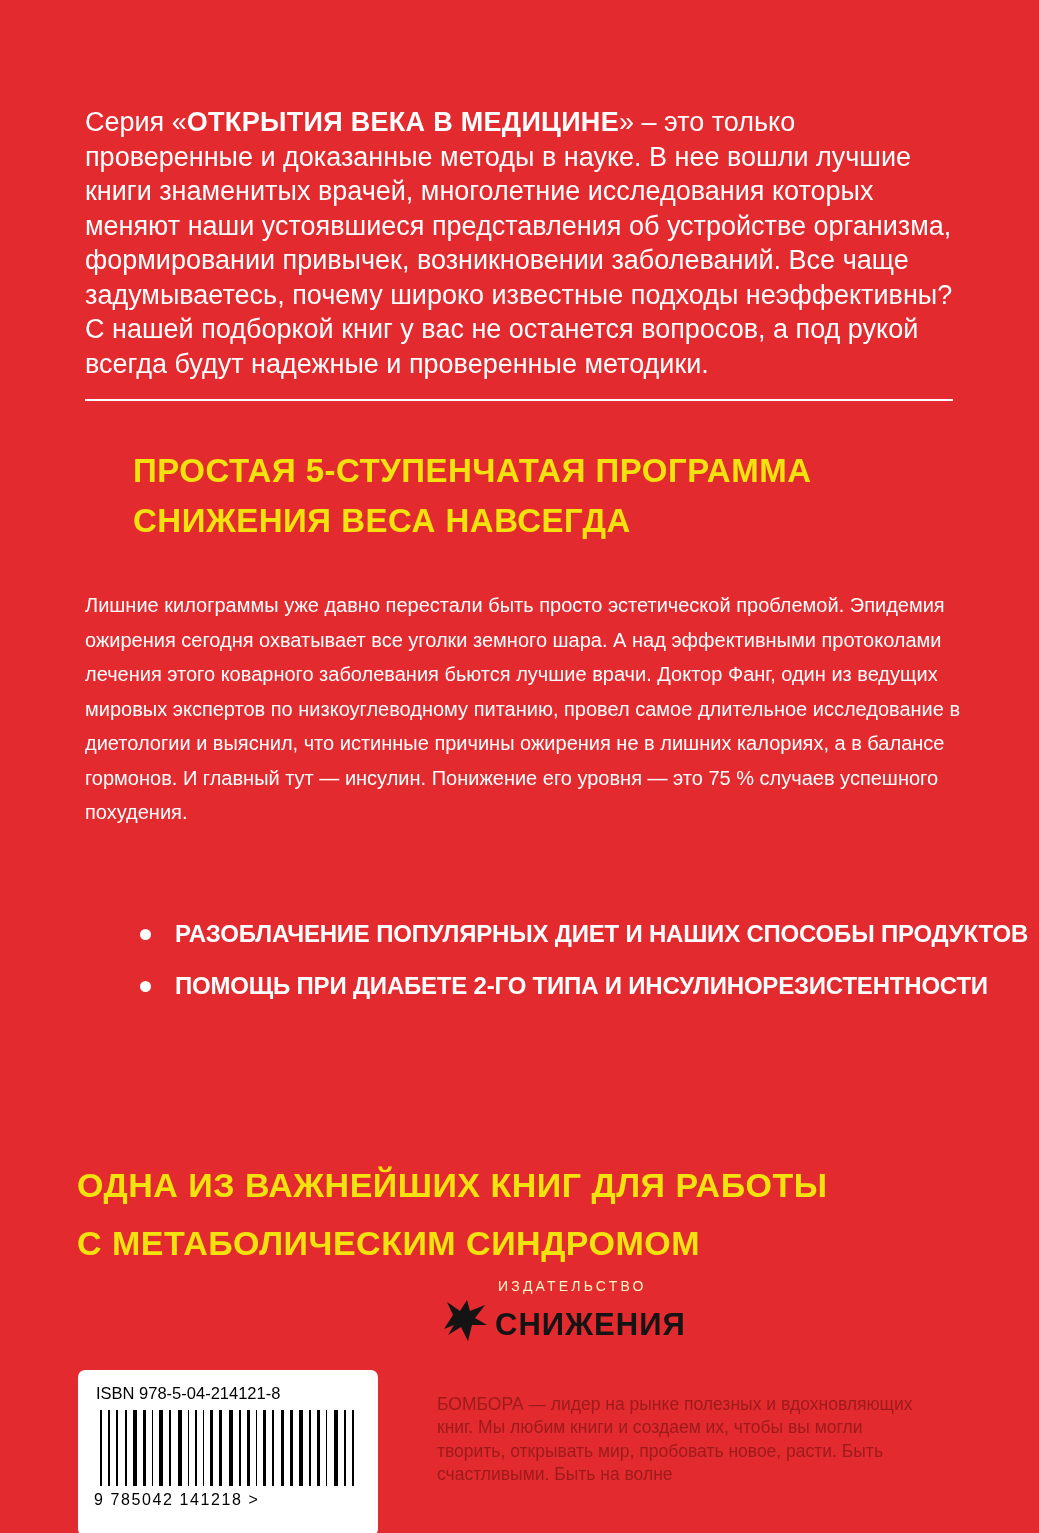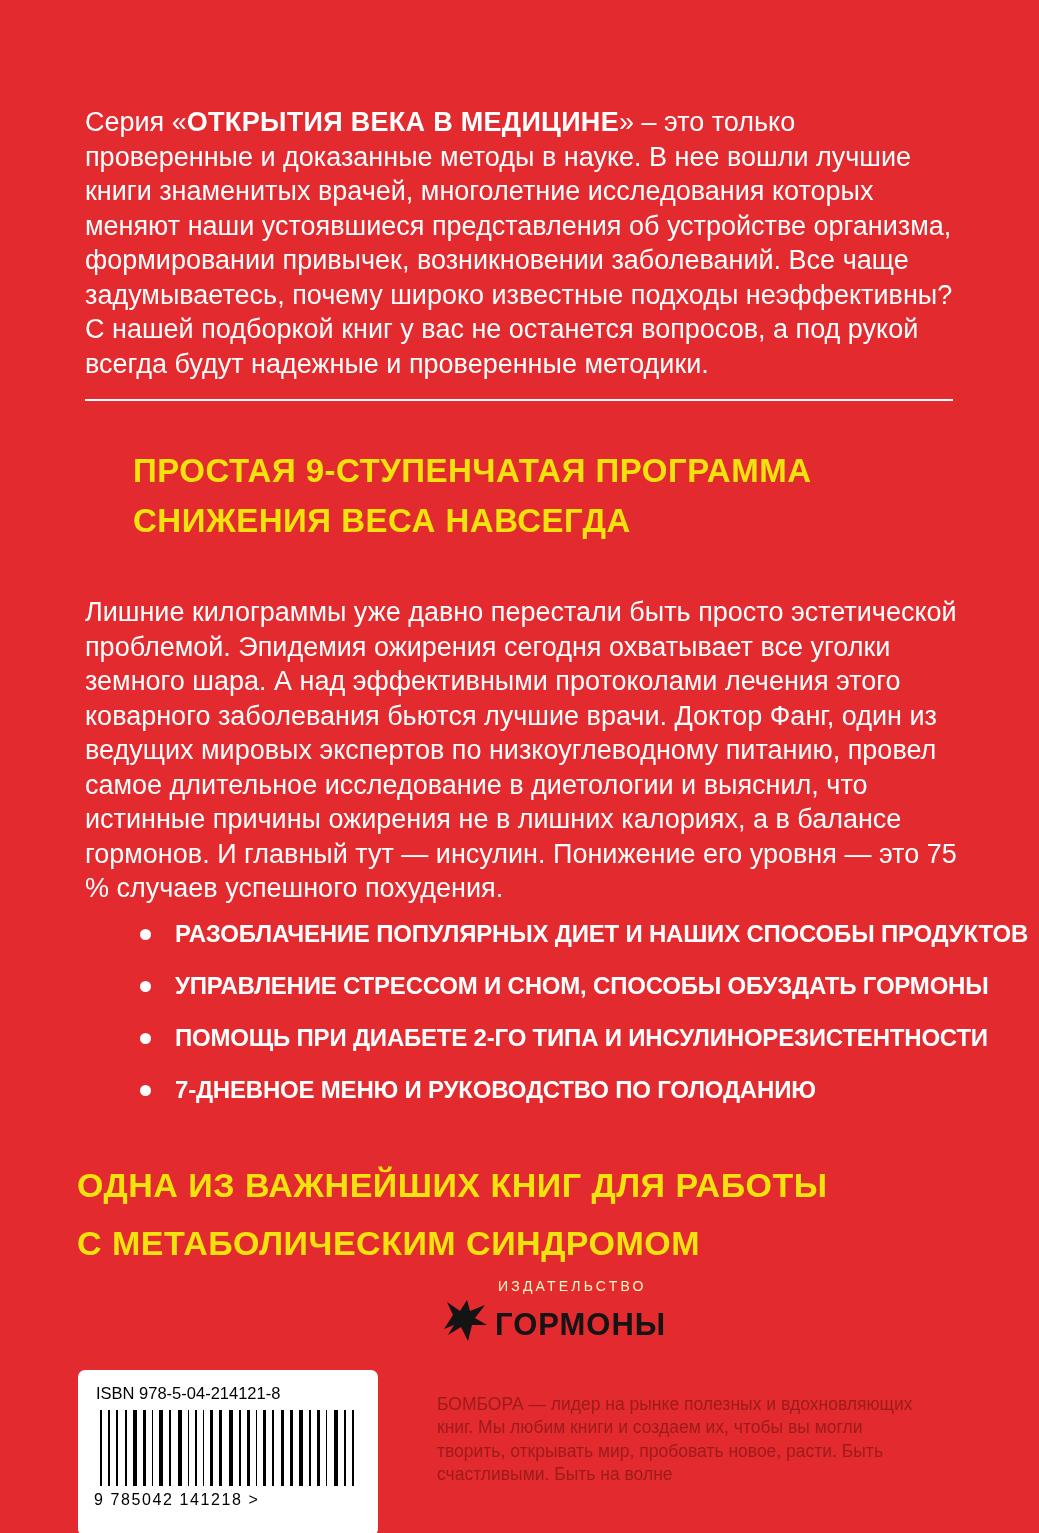--- a/index.html
+++ b/index.html
@@ -32,21 +32,21 @@
   .heading1 {
     left: 133px; top: 446px; width: 830px;
     color: var(--accent, #f2e30e);
     font-weight: bold;
     font-size: 33px; line-height: 50px;
     letter-spacing: 0.5px;
   }
 
   .desc {
     left: 85px; top: 568px; width: 878px;
-    font-size: 27px; line-height: 34.5px;
+    font-size: 20px; line-height: 34.5px;
     color: #ffffff;
   }
 
   .bullets { left: 140px; top: 920px; }
   .bullet-item {
     display: flex; align-items: flex-start;
     margin-bottom: 24px;
     color: #ffffff; font-weight: bold;
     font-size: 24px; letter-spacing: -0.2px;
     white-space: nowrap;
@@ -105,42 +105,34 @@
   }
 </style>
 </head>
 <body>
 
 <p class="abs intro"><span>Серия «</span><span class="series-name">ОТКРЫТИЯ ВЕКА В МЕДИЦИНЕ</span><span>» – это только проверенные и доказанные методы в науке. В нее вошли лучшие книги знаменитых врачей, многолетние исследования которых меняют наши устоявшиеся представления об устройстве организма, формировании привычек, возникновении заболеваний. Все чаще задумываетесь, почему широко известные подходы неэффективны? С нашей подборкой книг у вас не останется вопросов, а под рукой всегда будут надежные и проверенные методики.</span></p>
 
 <div class="abs divider"></div>
 
 <div class="abs heading1">
-  <div>ПРОСТАЯ 9-СТУПЕНЧАТАЯ ПРОГРАММА</div>
+  <div>ПРОСТАЯ 5-СТУПЕНЧАТАЯ ПРОГРАММА</div>
   <div>СНИЖЕНИЯ ВЕСА НАВСЕГДА</div>
 </div>
 
 <p class="abs desc">Лишние килограммы уже давно перестали быть просто эстетической проблемой. Эпидемия ожирения сегодня охватывает все уголки земного шара. А над эффективными протоколами лечения этого коварного заболевания бьются лучшие врачи. Доктор Фанг, один из ведущих мировых экспертов по низкоуглеводному питанию, провел самое длительное исследование в диетологии и выяснил, что истинные причины ожирения не в лишних калориях, а в балансе гормонов. И главный тут — инсулин. Понижение его уровня — это 75 % случаев успешного похудения.</p>
 
 <div class="abs bullets">
   <div class="bullet-item">
     <span class="bullet-dot"></span>
     <span>РАЗОБЛАЧЕНИЕ ПОПУЛЯРНЫХ ДИЕТ И НАШИХ СПОСОБЫ ПРОДУКТОВ</span>
   </div>
   <div class="bullet-item">
     <span class="bullet-dot"></span>
-    <span>УПРАВЛЕНИЕ СТРЕССОМ И СНОМ, СПОСОБЫ ОБУЗДАТЬ ГОРМОНЫ</span>
-  </div>
-  <div class="bullet-item">
-    <span class="bullet-dot"></span>
     <span>ПОМОЩЬ ПРИ ДИАБЕТЕ 2-ГО ТИПА И ИНСУЛИНОРЕЗИСТЕНТНОСТИ</span>
-  </div>
-  <div class="bullet-item">
-    <span class="bullet-dot"></span>
-    <span>7-ДНЕВНОЕ МЕНЮ И РУКОВОДСТВО ПО ГОЛОДАНИЮ</span>
   </div>
 </div>
 
 <div class="abs heading2">
   <div>ОДНА ИЗ ВАЖНЕЙШИХ КНИГ ДЛЯ РАБОТЫ</div>
   <div>С МЕТАБОЛИЧЕСКИМ СИНДРОМОМ</div>
 </div>
 
 <div class="abs isbn-box">
   <div class="isbn-label">ISBN 978-5-04-214121-8</div>
@@ -176,15 +168,15 @@
       <i style="width:2px"></i>
       <i style="width:2px"></i>
     </div>
   <div class="barcode-digits">9 785042 141218 &gt;</div>
 </div>
 
 <svg class="abs publisher-logo" viewBox="0 0 48 44" xmlns="http://www.w3.org/2000/svg">
   <path fill="#141414" d="M4 30 L13 16 L7 3 L20 12 L27 1 L30 12 L45 6 L35 19 L47 26 L32 26 L28 42 L21 28 L8 36 L14 26 Z"></path>
   <circle fill="#141414" cx="24" cy="20" r="8"></circle>
 </svg>
-<div class="abs publisher-name">ГОРМОНЫ</div>
+<div class="abs publisher-name">СНИЖЕНИЯ</div>
 <div class="abs publisher-subtitle">ИЗДАТЕЛЬСТВО</div>
 <p class="abs publisher-desc">БОМБОРА — лидер на рынке полезных и вдохновляющих книг. Мы любим книги и создаем их, чтобы вы могли творить, открывать мир, пробовать новое, расти. Быть счастливыми. Быть на волне</p>
 
 </body></html>

